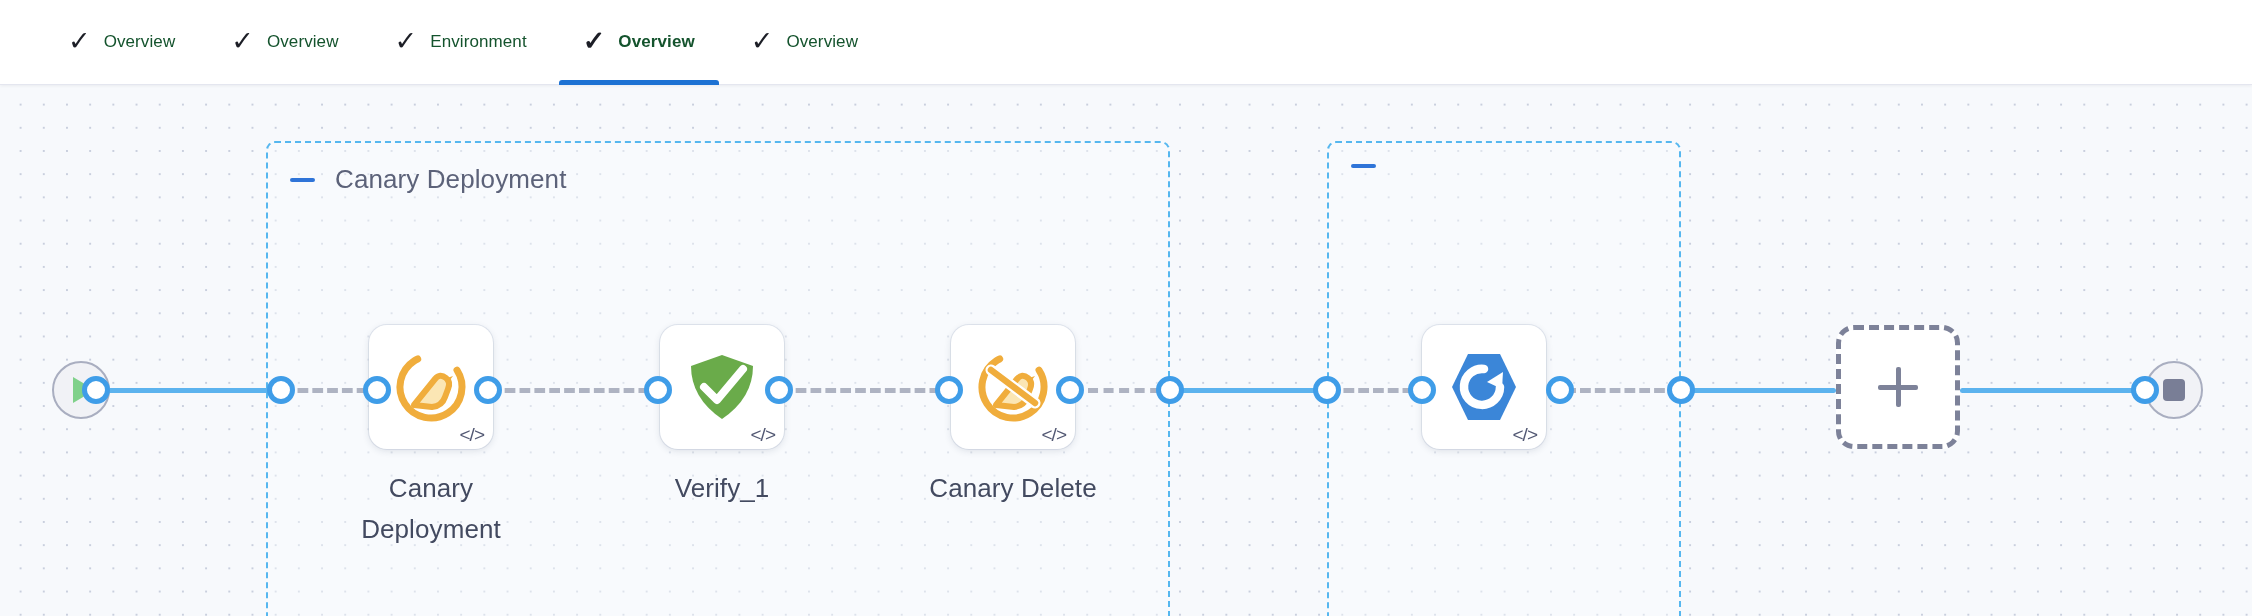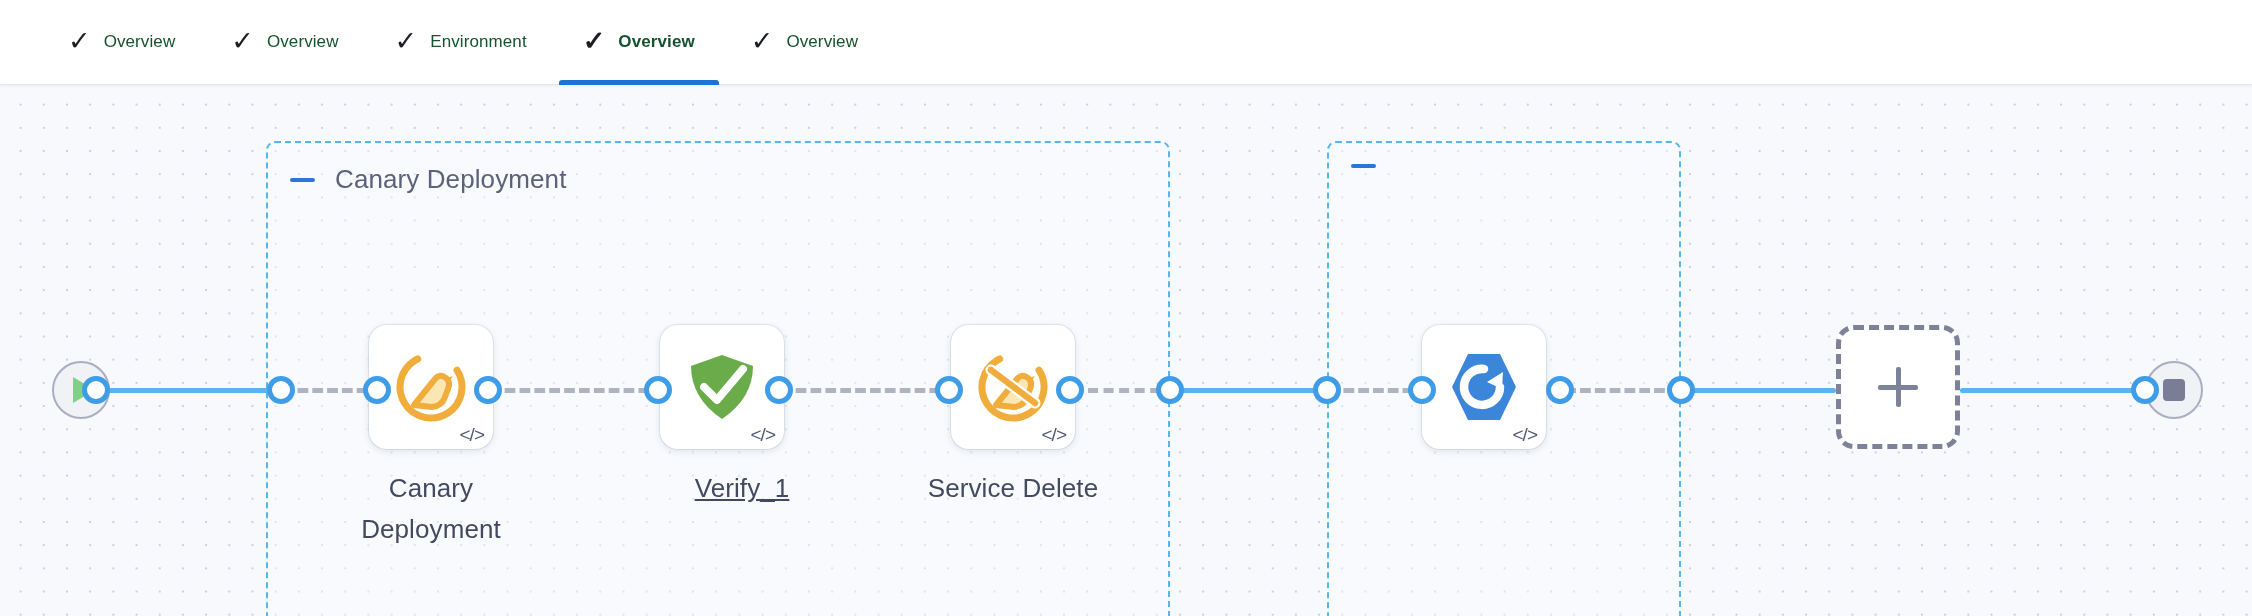--- a/index.html
+++ b/index.html
@@ -299,36 +299,36 @@
     <span>Canary Deployment</span>
   </div>
 
   <div class="card" style="left:660px;">
     <svg width="74" height="74" viewBox="0 0 74 74">
       <path d="M37 5 L68 16 Q68 48 37 69 Q6 48 6 16 Z" fill="#6aab4a"></path>
       <path d="M19 37 L32 50 L58 19" fill="none" stroke="#ffffff" stroke-width="8" stroke-linecap="round" stroke-linejoin="round"></path>
     </svg>
     <span class="code-badge">&lt;/&gt;</span>
   </div>
-  <div class="step-label" style="left:627px;text-decoration:underline;">
+  <div class="step-label" style="left:607px;">
     <span>Verify_1</span>
   </div>
 
   <div class="card" style="left:951px;">
     <svg width="76" height="76" viewBox="0 0 76 76">
       <circle cx="38" cy="38" r="31" fill="none" stroke="#f0ad3c" stroke-width="7" stroke-linecap="round" stroke-dasharray="150 45" transform="rotate(-33 38 38)"></circle>
       <path d="M21 56 L42 30 Q47 24 53 29 Q58 33 55 40 L52 48 Q49 57 39 58 L21 56 Z" fill="#fbe6b4" stroke="#f0ad3c" stroke-width="6" stroke-linejoin="round" stroke-linecap="round"></path>
       <path d="M51 30 L60 27 L54 35 Z" fill="#f0ad3c"></path>
       <path d="M16 21 L60 54" stroke="#ffffff" stroke-width="11" stroke-linecap="round"></path>
       <path d="M16 21 L60 54" stroke="#f0ad3c" stroke-width="6.5" stroke-linecap="round"></path>
     </svg>
     <span class="code-badge">&lt;/&gt;</span>
   </div>
   <div class="step-label" style="left:898px;">
-    <span>Service Delete</span>
+    <span>Canary Delete</span>
   </div>
 
   <div class="card" style="left:1422px;">
     <svg width="78" height="74" viewBox="0 0 78 74">
       <path d="M23 4 L55 4 L71 37 L55 70 L23 70 L7 37 Z" fill="#3b86d8"></path>
       <path d="M55 37 A18 18 0 1 1 39 19" fill="none" stroke="#ffffff" stroke-width="8.5" stroke-linecap="round"></path>
       <path d="M58 22 L57 39 L42 32 Z" fill="#ffffff"></path>
     </svg>
     <span class="code-badge">&lt;/&gt;</span>
   </div>

